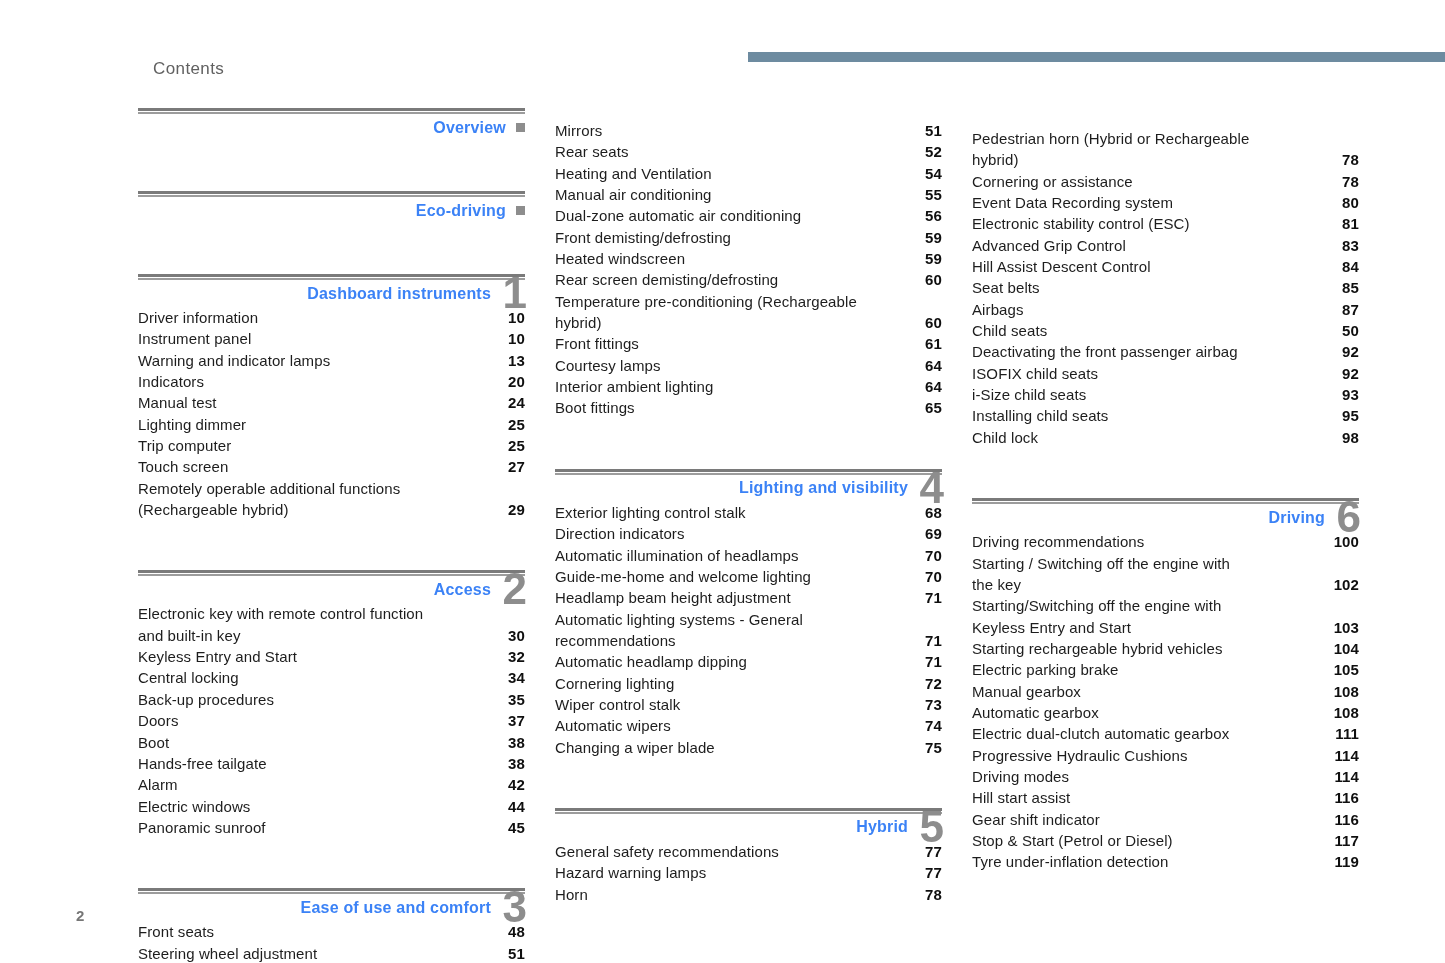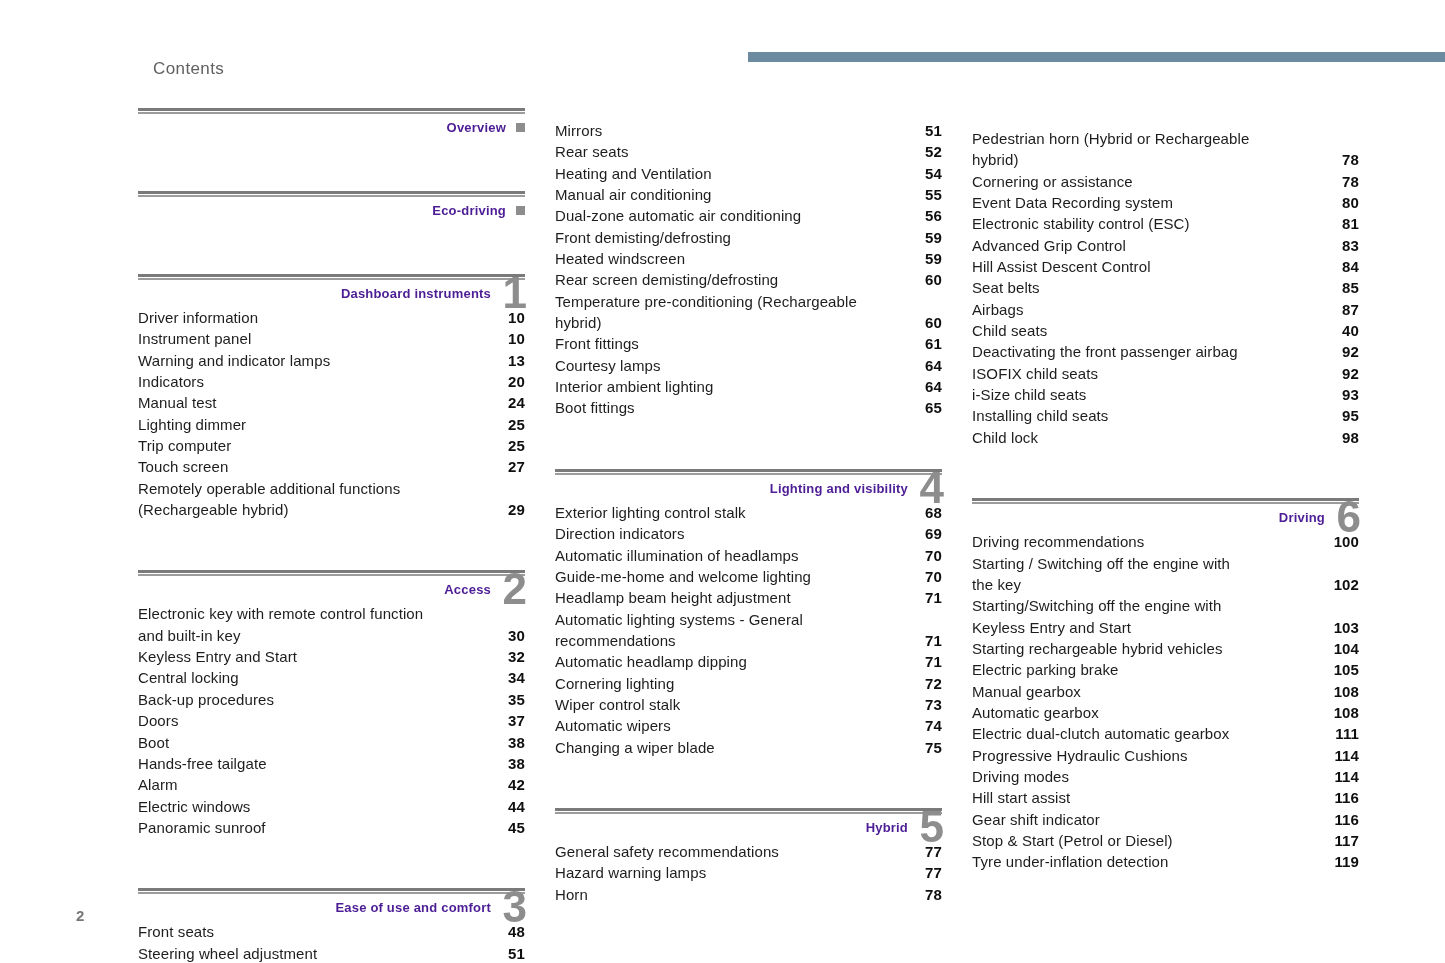--- a/index.html
+++ b/index.html
@@ -26,21 +26,21 @@
     height:6px;box-sizing:border-box;
     border-top:3px solid #7a7a7a;
     border-bottom:2px solid #9c9c9c;
     background:#ffffff;
   }
   .hline{
     position:relative;height:27px;
     display:flex;align-items:center;justify-content:flex-end;
   }
   .sec-name{
-    font-size:13px;font-weight:bold;color:#4c1d95;letter-spacing:.2px;
+    font-size:16px;font-weight:bold;color:#3b82f6;letter-spacing:.2px;
     white-space:nowrap;
   }
   .hline.has-num .sec-name{margin-right:34px;}
   .sec-num{
     position:absolute;right:-2px;bottom:-4px;
     font-size:44px;line-height:36px;font-weight:800;color:#8d8d8d;
   }
   .sec-marker{
     width:9px;height:9px;background:#8d8d8d;margin-left:10px;flex:0 0 auto;
   }
@@ -343,21 +343,21 @@
         <div class="row">
           <span class="lbl">Seat belts</span>
           <span class="pg">85</span>
         </div>
         <div class="row">
           <span class="lbl">Airbags</span>
           <span class="pg">87</span>
         </div>
         <div class="row">
           <span class="lbl">Child seats</span>
-          <span class="pg">40</span>
+          <span class="pg">50</span>
         </div>
         <div class="row">
           <span class="lbl">Deactivating the front passenger airbag</span>
           <span class="pg">92</span>
         </div>
         <div class="row">
           <span class="lbl">ISOFIX child seats</span>
           <span class="pg">92</span>
         </div>
         <div class="row">

